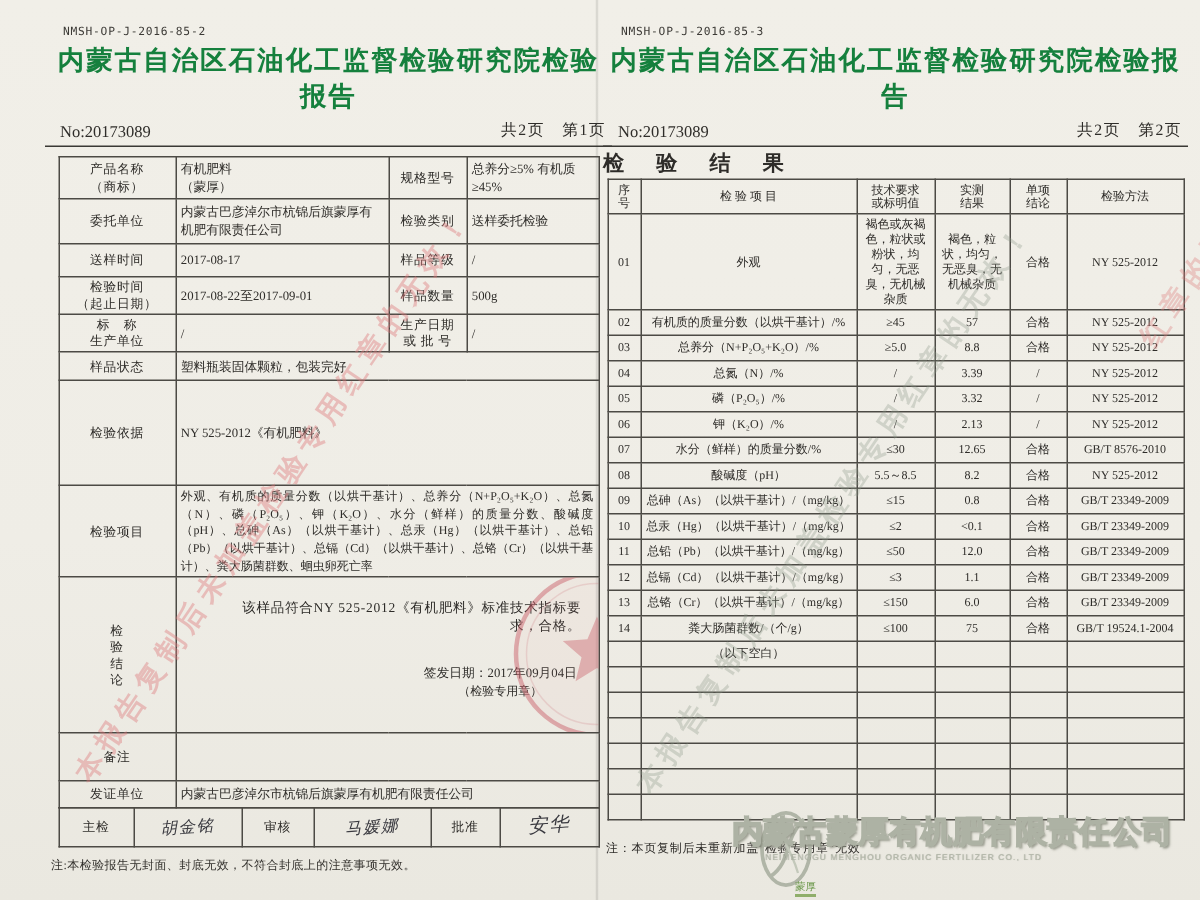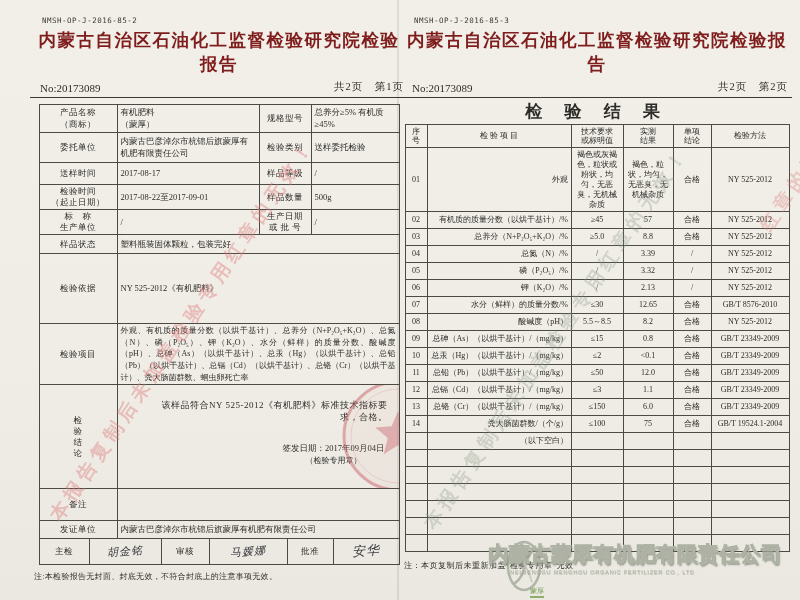--- a/index.html
+++ b/index.html
@@ -11,49 +11,49 @@
   }
   .crease{position:absolute;left:397px;top:0;width:2px;height:600px;
     background:linear-gradient(90deg,rgba(0,0,0,0.05),rgba(0,0,0,0.12),rgba(0,0,0,0.04));}
   .page{position:absolute;top:12px;height:582px;}
   #page1{left:30px;width:378px;}
   #page2{left:402px;width:390px;}
 
   .doccode{font-family:"DejaVu Sans Mono","Liberation Mono",monospace;
     font-size:7.5px;color:#3c3a36;letter-spacing:0.5px;margin:4px 0 2px 12px;}
   .title{font-size:17.5px;font-weight:bold;letter-spacing:1.5px;text-align:center;
-    margin:3px 0 2px 0;color:#7f1d1d;}
+    margin:3px 0 2px 0;color:#15803d;}
   .noline{display:flex;justify-content:space-between;align-items:flex-end;
     font-size:11px;padding:2px 4px 3px 10px;border-bottom:1.5px solid #3a3935;}
   .noline .pg{letter-spacing:1px;font-size:10.5px;}
 
   table{border-collapse:collapse;table-layout:fixed;}
   td,th{border:1px solid #4c4a45;font-size:8.5px;line-height:1.3;
     padding:1px 3px;vertical-align:middle;overflow:hidden;
     font-family:"Liberation Serif","DejaVu Serif",serif;font-weight:normal;}
   .lbl{text-align:center;letter-spacing:0.5px;}
   .val{text-align:left;}
   .pre{white-space:pre-line;}
   .c{text-align:center;}
-  .l{text-align:right;}
+  .l{text-align:center;}
 
   #infoTable{width:360px;margin:6px auto 0 auto;}
   #sigTable{width:360px;margin:-1px auto 0 auto;}
   .sig{font-family:"DejaVu Sans","Liberation Sans",sans-serif;
     font-style:italic;font-size:11px;color:#3a3a40;transform:rotate(-4deg);
     display:inline-block;letter-spacing:1px;}
   .conc-cell{position:relative;vertical-align:top;}
   .conc-text{margin:14px 8px 0 14px;font-size:9px;text-indent:26px;letter-spacing:0.5px;text-align:right;}
   .signdate{position:absolute;right:14px;bottom:22px;font-size:8.5px;text-align:center;}
   .sealnote{font-size:8px;margin-top:2px;}
   .stamp{position:absolute;left:218px;top:-12px;pointer-events:none;}
 
   .footnote{font-size:8px;margin:6px 12px 0 4px;letter-spacing:0.3px;color:#33312d;}
 
-  .sectionTitle{text-align:center;font-size:17px;font-weight:bold;
+  .sectionTitle{font-size:14px;font-weight:bold;
     letter-spacing:9px;margin:2px 0 1px 0;}
   #resultsTable{width:384px;margin:0 auto;}
   #resultsTable th{font-size:8px;text-align:center;height:20px;line-height:1.15;}
   #resultsTable td{font-size:8px;height:13px;line-height:1.25;padding:1.5px 2.5px;}
 
   .wm{position:absolute;pointer-events:none;white-space:nowrap;
     transform-origin:0 0;font-size:19px;letter-spacing:5px;font-weight:bold;}
   .wm-red{color:rgba(221,122,124,0.42);}
   .wm-gray{color:rgba(141,153,136,0.32);}
   .wm-frag{color:rgba(221,122,124,0.35);}

